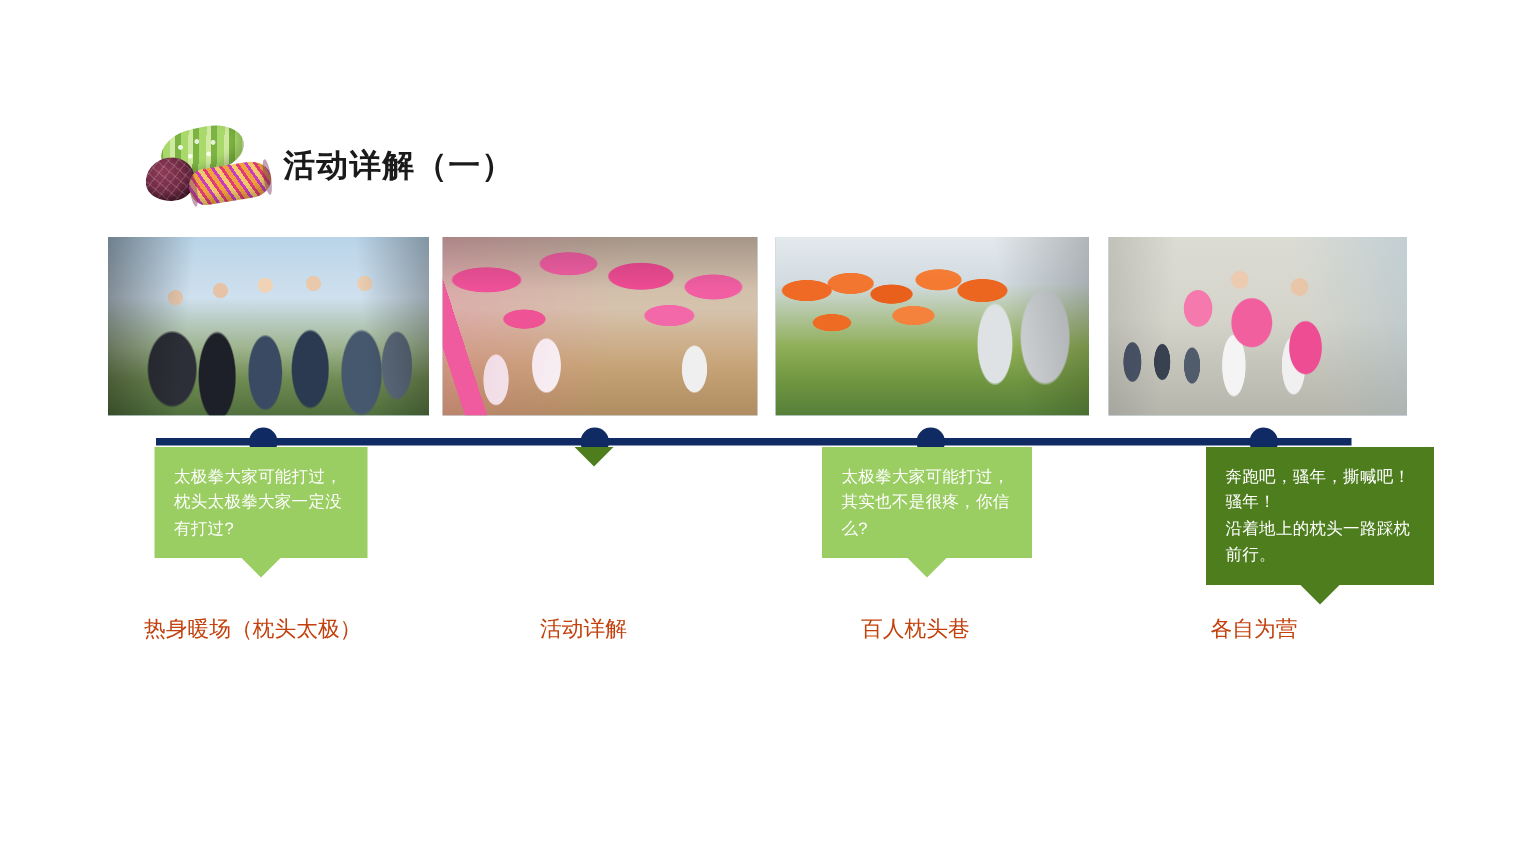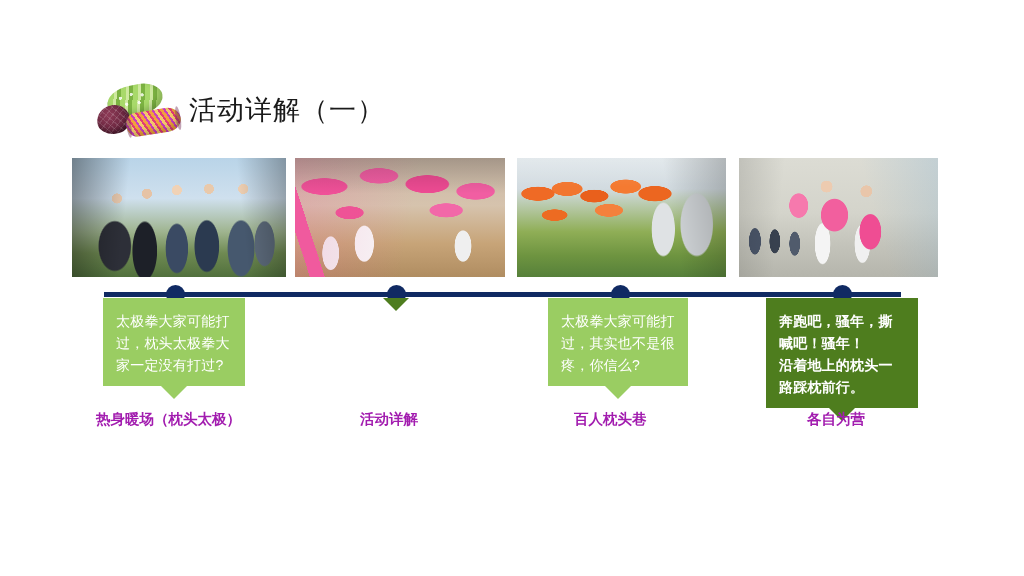--- a/index.html
+++ b/index.html
@@ -98,22 +98,22 @@
     position: absolute;
     top: 0; bottom: 0;
     width: 5px;
     background: rgba(120,50,90,.45);
     border-radius: 50%;
   }
   #brand-logo .pillow-bolster::before { left: 0; }
   #brand-logo .pillow-bolster::after  { right: 0; }
 
   #deck-title {
-    font-size: 27px;
-    font-weight: normal;
+    font-size: 21px;
+    font-weight: bold;
     color: #1a1a1a;
     letter-spacing: 1px;
     margin-left: 6px;
     white-space: nowrap;
   }
 
   
   #timeline-line {
     position: absolute;
     left: 104px;
@@ -235,43 +235,43 @@
 
   
   .callout {
     position: absolute;
     top: 298px;
   }
   .callout .body {
     padding: 12px 12px 10px 13px;
     box-sizing: border-box;
     color: #ffffff;
-    font-size: 14px;
+    font-size: 11px;
     line-height: 1.58;
     letter-spacing: .2px;
     word-break: break-all;
   }
   .callout .tail {
     width: 0; height: 0;
     border-left: 13px solid transparent;
     border-right: 13px solid transparent;
     margin: 0 auto;
   }
   .tone-light .body { background: #9ACD62; }
   .tone-light .tail { border-top: 13px solid #9ACD62; }
   .tone-dark  .body { background: #4E7D1E; }
   .tone-dark  .tail { border-top: 13px solid #4E7D1E; }
 
   
   .stage-label {
     position: absolute;
     top: 410px;
     font-size: 14.5px;
-    font-weight: bold;
-    color: #a21caf;
+    font-weight: normal;
+    color: #c2410c;
     white-space: nowrap;
   }
 </style>
 </head>
 <body>
 
 <div id="title-row">
   <div id="brand-logo">
     <div class="pillow-green"></div>
     <div class="pillow-maroon"></div>
@@ -303,21 +303,21 @@
   <div class="body">太极拳大家可能打过，枕头太极拳大家一定没有打过?</div>
   <div class="tail"></div>
 </div>
 <div class="callout tone-dark" style="left:326px; width:139px;">
   <div class="tail"></div>
 </div>
 <div class="callout tone-light" style="left:548px; width:140px;">
   <div class="body">太极拳大家可能打过，其实也不是很疼，你信么?</div>
   <div class="tail"></div>
 </div>
-<div class="callout tone-dark" style="left:766px; width:152px;font-weight:bold;">
+<div class="callout tone-dark" style="left:804px; width:152px;">
   <div class="body" style="white-space:pre-line;">奔跑吧，骚年，撕喊吧！骚年！
 沿着地上的枕头一路踩枕前行。</div>
   <div class="tail"></div>
 </div>
 
 <div class="stage-label" style="left:96px;">热身暖场（枕头太极）</div>
 <div class="stage-label" style="left:360px;">活动详解</div>
 <div class="stage-label" style="left:574px;">百人枕头巷</div>
 <div class="stage-label" style="left:807px;">各自为营</div>
 

